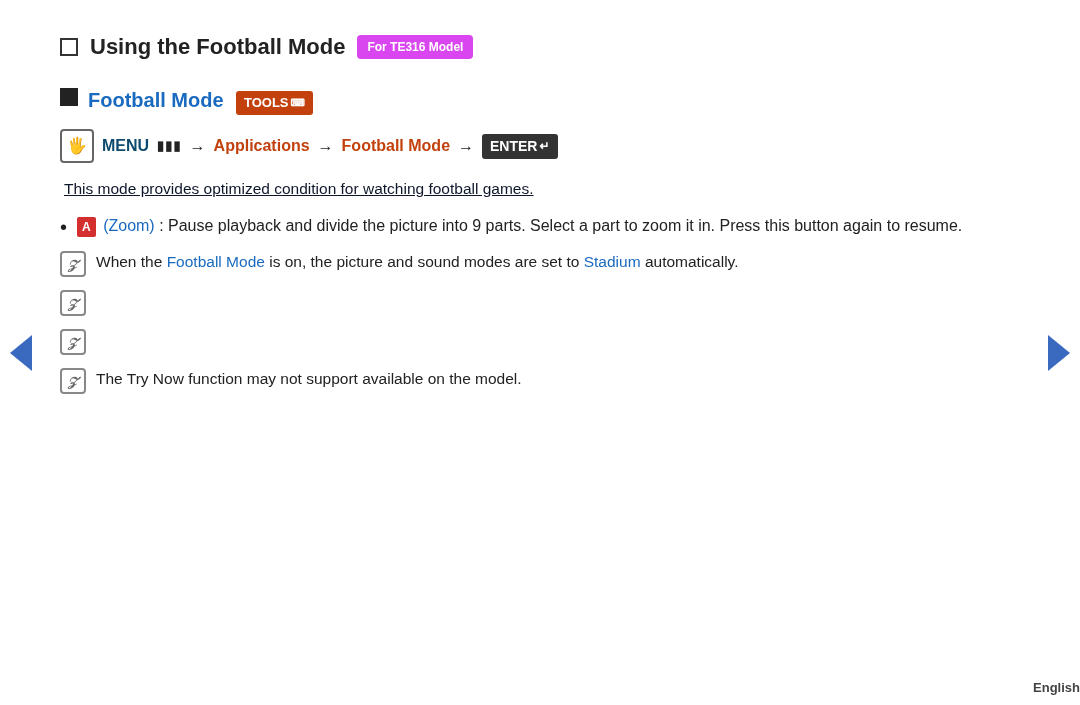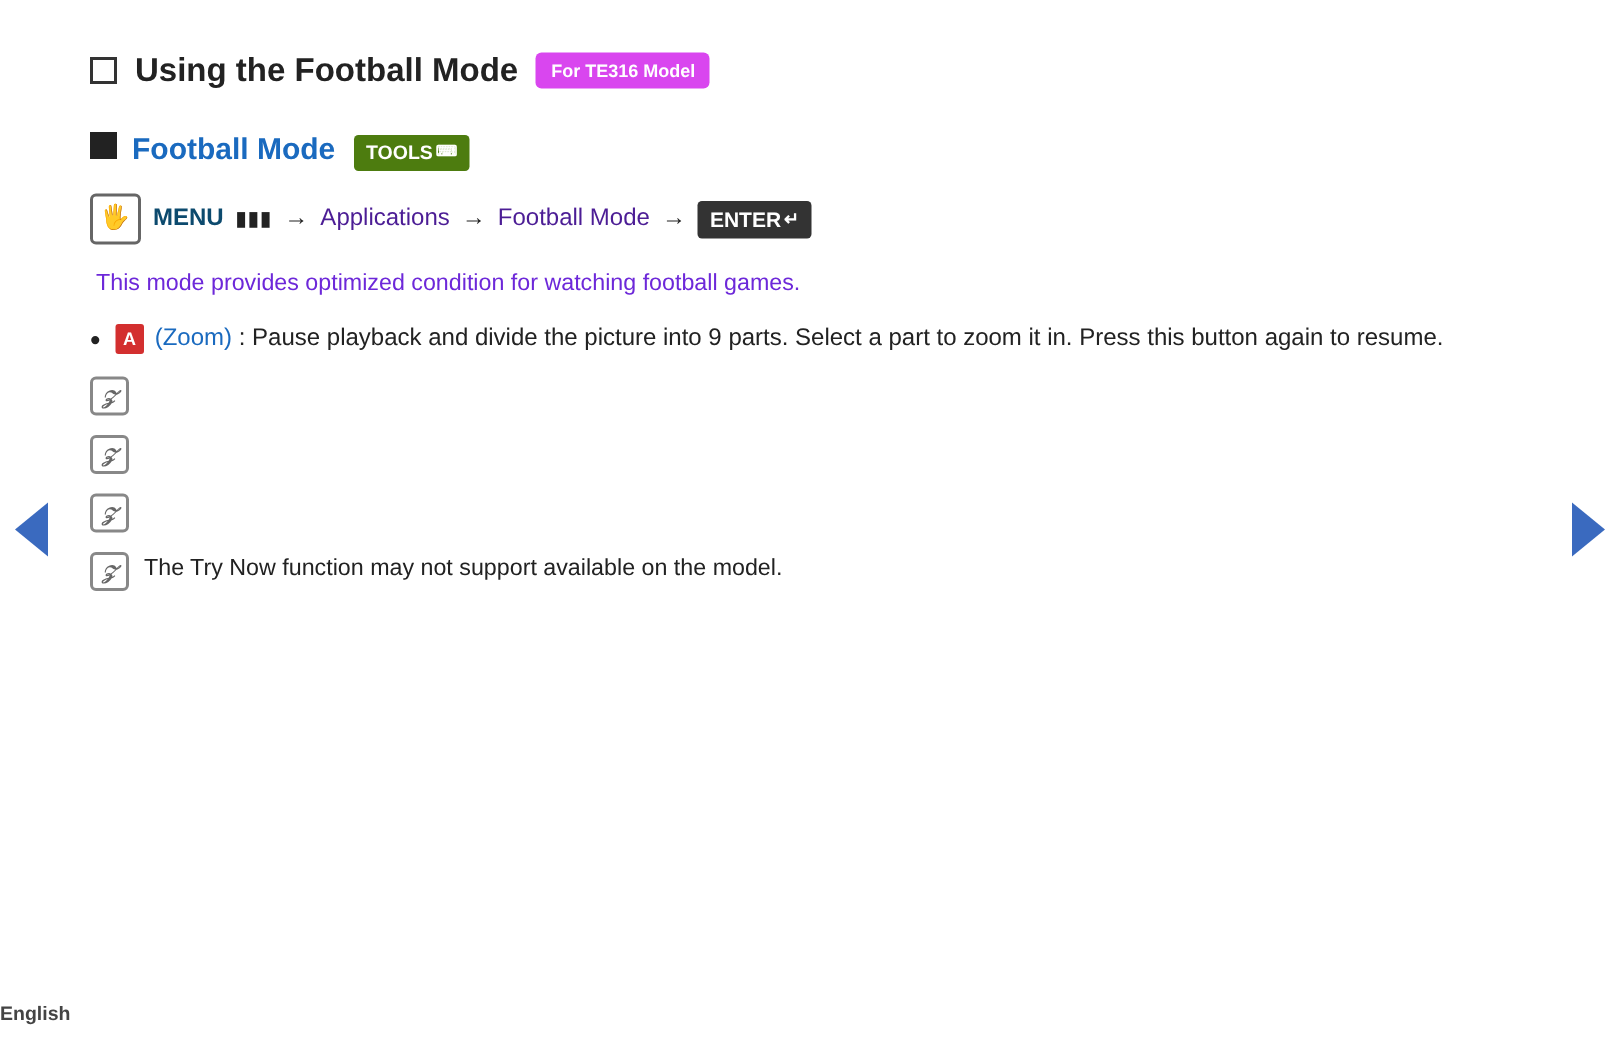--- a/index.html
+++ b/index.html
@@ -71,21 +71,21 @@
     .sub-title {
       font-size: 20px;
       font-weight: bold;
       color: #1a6abf;
     }
 
     .badge-tools {
       display: inline-flex;
       align-items: center;
       gap: 2px;
-      background: #4d7c0f;
+      background: #c2410c;
       color: #fff;
       font-size: 13px;
       font-weight: bold;
       padding: 2px 8px;
       border-radius: 3px;
       margin-left: 8px;
       vertical-align: middle;
     }
 
     
@@ -116,43 +116,44 @@
       font-weight: bold;
       color: #0c4a6e;
     }
 
     .menu-arrow {
       color: #222;
       font-weight: normal;
     }
 
     .menu-link {
-      color: #4c1d95;
-      font-weight: normal;
+      color: #c2410c;
+      font-weight: bold;
     }
 
     .enter-badge {
       display: inline-flex;
       align-items: center;
       gap: 2px;
       background: #333;
       color: #fff;
       font-size: 14px;
       font-weight: bold;
       padding: 2px 8px;
       border-radius: 3px;
       text-align: center;
     }
 
     
     .description {
       font-size: 15.5px;
-      color: #6d28d9;
+      color: #0f172a;
       margin-bottom: 14px;
       margin-left: 4px;
+      text-decoration: underline;
     }
 
     
     .bullet-list {
       list-style: none;
       margin-bottom: 10px;
     }
 
     .bullet-item {
       display: flex;
@@ -239,24 +240,24 @@
       height: 0;
       border-top: 18px solid transparent;
       border-bottom: 18px solid transparent;
       border-left: 22px solid #3a6abf;
       cursor: pointer;
     }
 
     
     .footer {
       position: absolute;
-      bottom: 20px;
+      bottom: 8px;
       left: 0;
       right: 0;
-      text-align: left;
+      text-align: right;
       font-size: 13px;
       font-weight: bold;
       color: #444;
     }
   </style>
 </head>
 <body>
 
 <div class="page-content">
 
@@ -306,20 +307,21 @@
       </span>
     </li>
   </ul>
 
   <ul class="note-list">
 
     <li class="note-item">
       <div class="note-icon">
           <span style="font-style:italic;">𝒵</span>
         </div>
+      <span>When the <span class="inline-link">Football Mode</span> is on, the picture and sound modes are set to <span class="inline-link">Stadium</span> automatically.</span>
     </li>
 
     <li class="note-item">
       <div class="note-icon">
           <span style="font-style:italic;">𝒵</span>
         </div>
     </li>
 
     <li class="note-item">
       <div class="note-icon">

